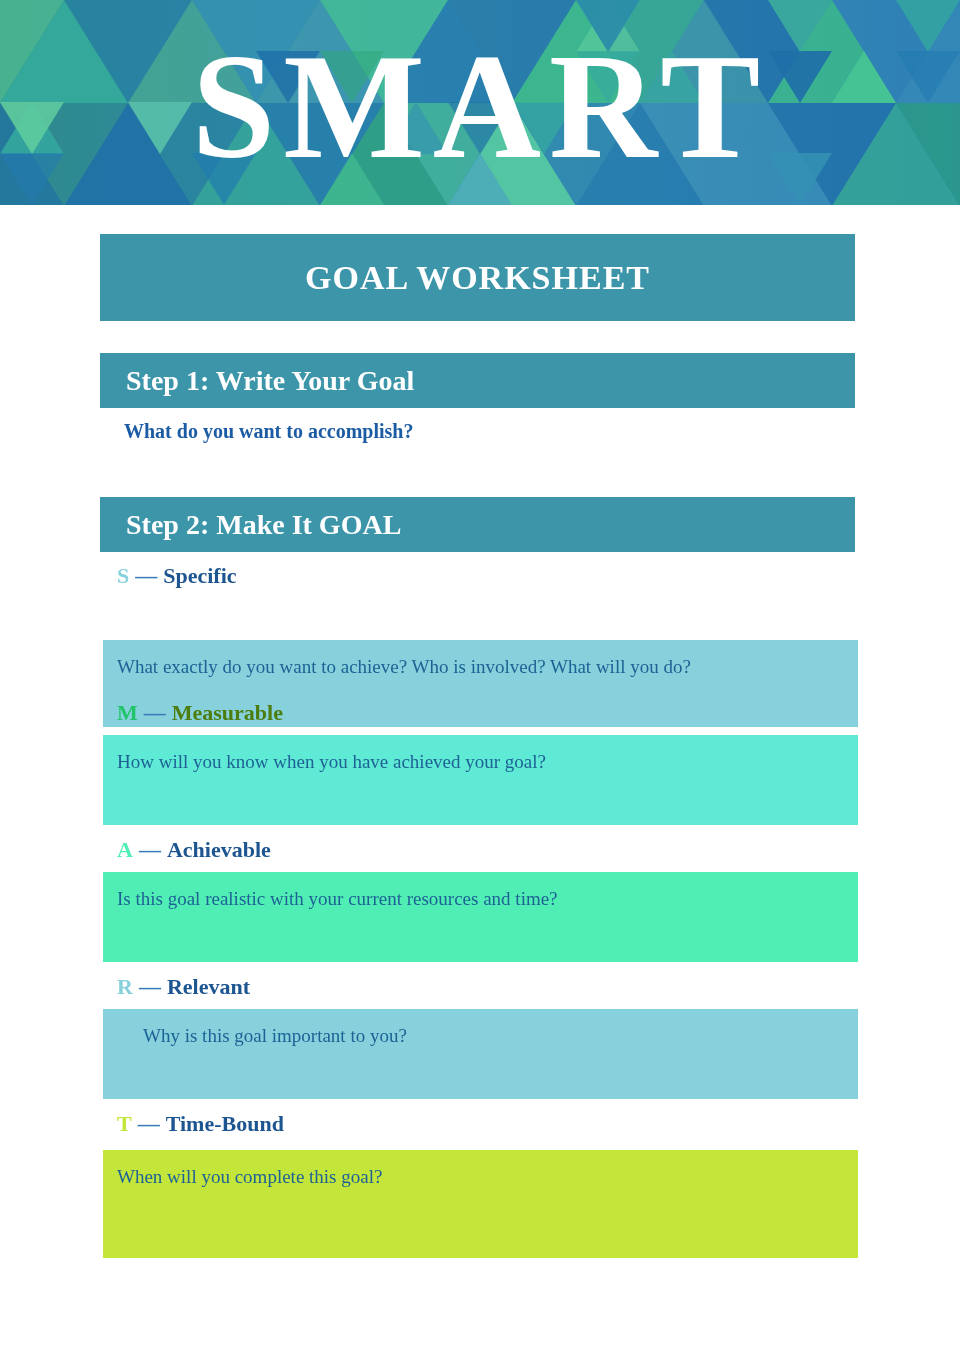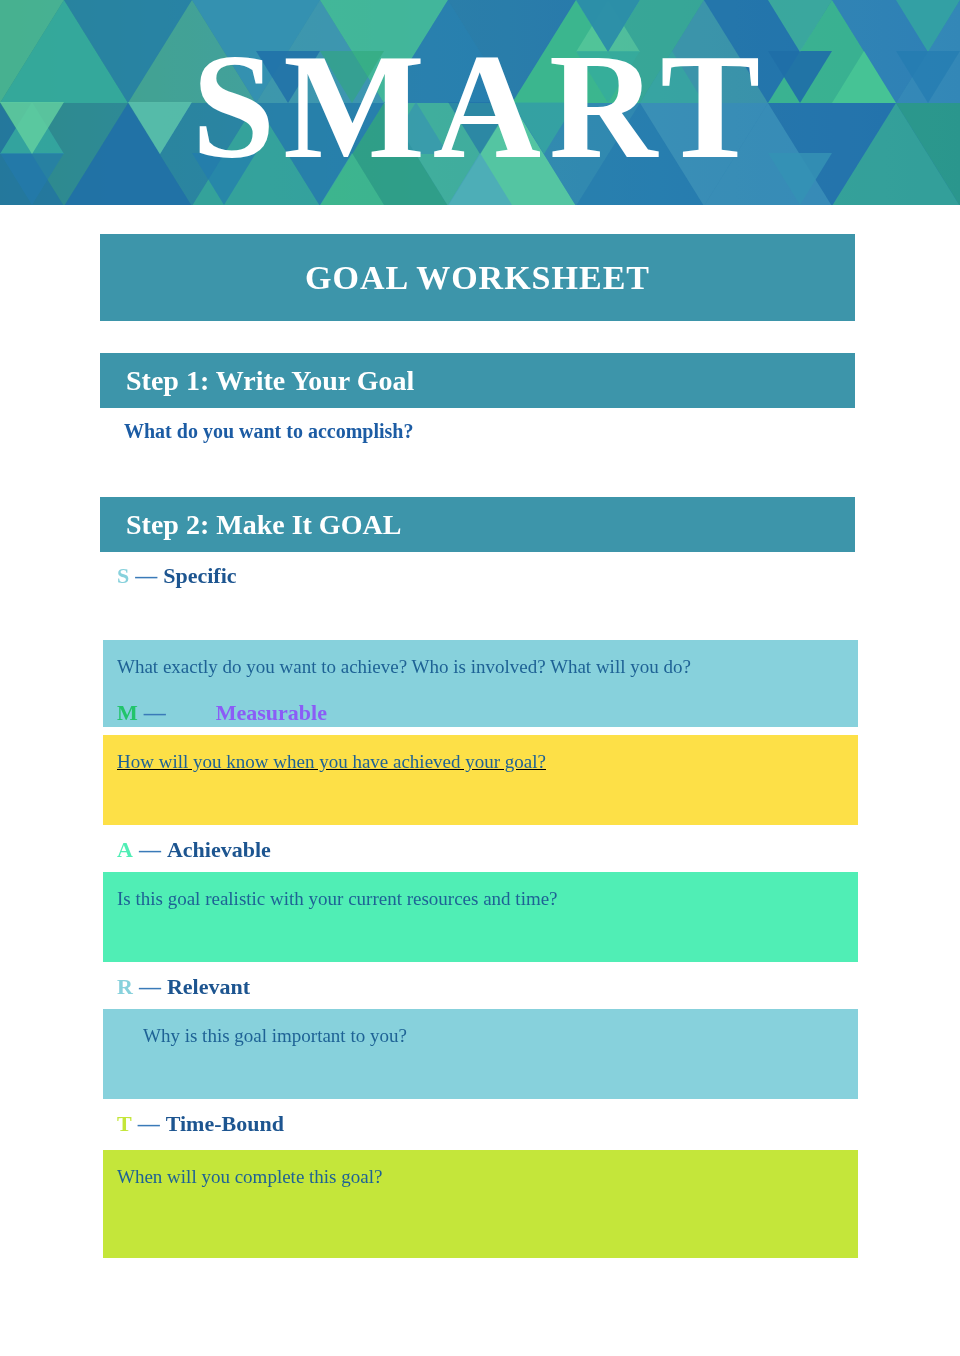--- a/index.html
+++ b/index.html
@@ -156,23 +156,23 @@
   </div>
 
   <div class="sec-heading h-s">
     <span style="color: rgb(135, 209, 220);">S</span><span class="dash" style="color: rgb(58, 122, 184);">—</span><span style="color: rgb(29, 85, 144);">Specific</span>
   </div>
   <div class="sec-box b-s" style="background-color: rgb(135, 209, 220); margin-top: 42px;">
     <p style="color: rgb(30, 98, 149);">What exactly do you want to achieve? Who is involved? What will you do?</p>
   </div>
 
   <div class="sec-heading h-m">
-    <span style="color: rgb(34, 196, 107);">M</span><span class="dash" style="color: rgb(58, 122, 184);">—</span><span style="color: #8b5cf6; margin-left: 44px;">Measurable</span>
+    <span style="color: rgb(34, 196, 107);">M</span><span class="dash" style="color: rgb(58, 122, 184);">—</span><span style="color: #4d7c0f;">Measurable</span>
   </div>
-  <div class="sec-box b-m" style="background-color: #fde047; text-decoration: underline;">
+  <div class="sec-box b-m" style="background-color: #5eead4;">
     <p style="color: rgb(30, 98, 149);">How will you know when you have achieved your goal?</p>
   </div>
 
   <div class="sec-heading h-a">
     <span style="color: rgb(80, 238, 181);">A</span><span class="dash" style="color: rgb(58, 122, 184);">—</span><span style="color: rgb(29, 85, 144);">Achievable</span>
   </div>
   <div class="sec-box b-a" style="background-color: rgb(80, 238, 181);">
     <p style="color: rgb(30, 98, 149);">Is this goal realistic with your current resources and time?</p>
   </div>
 

